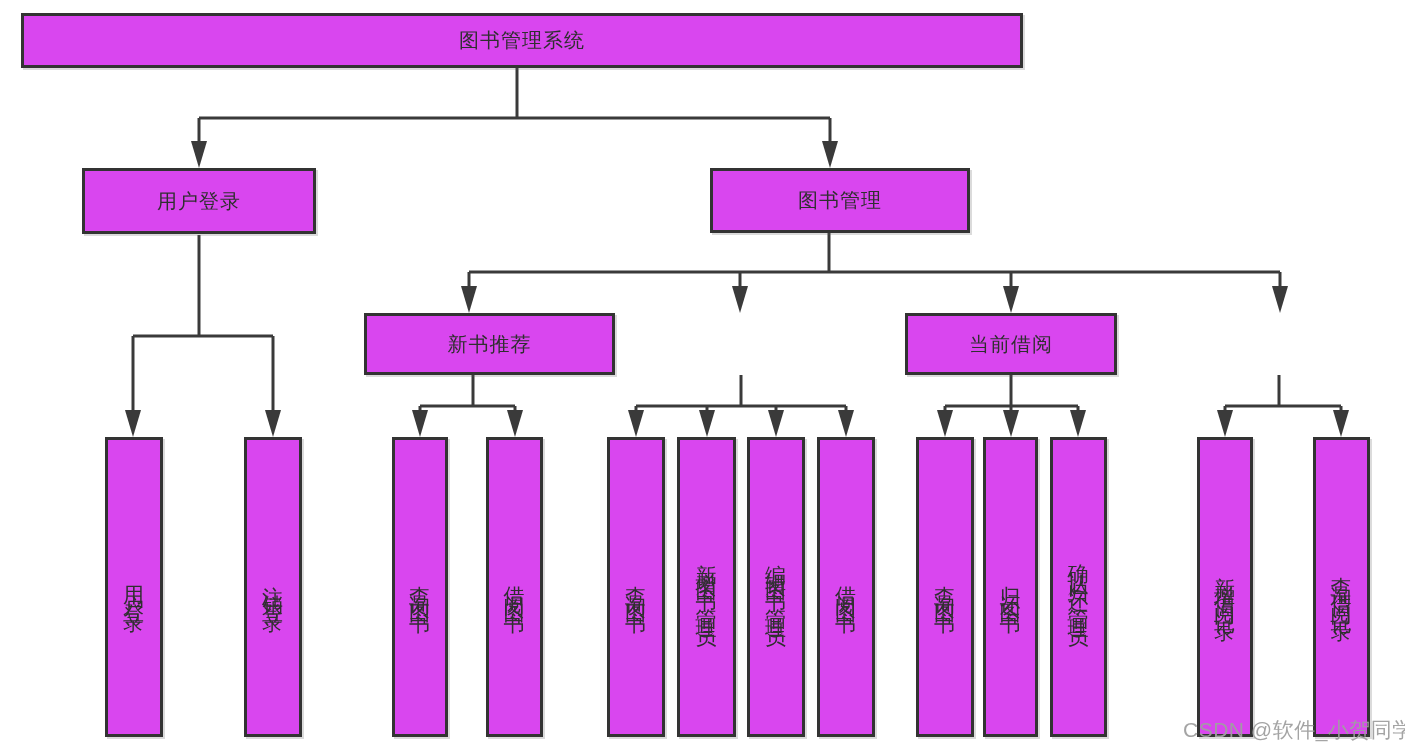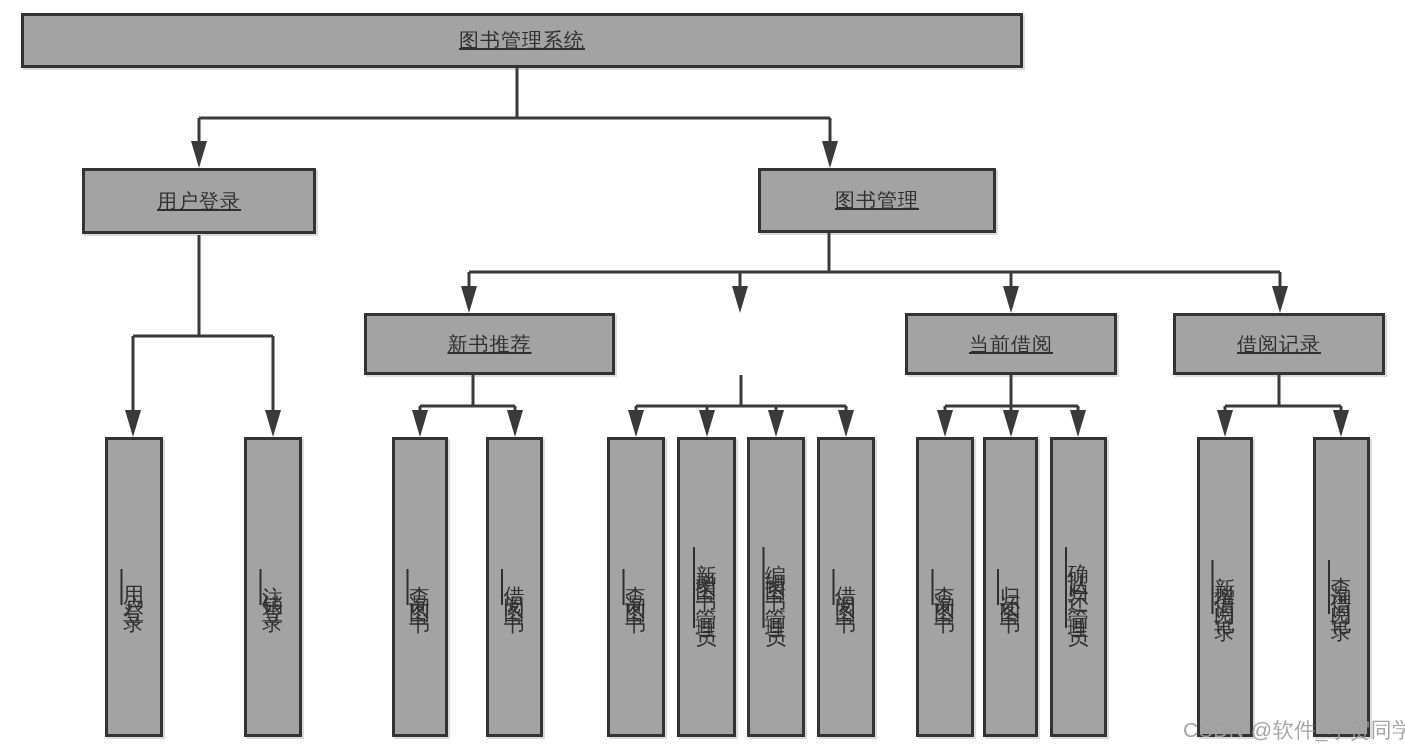--- a/index.html
+++ b/index.html
@@ -26,29 +26,28 @@
     position:absolute;
     left:0;top:0;
     width:1405px;height:747px;
     z-index:1;
   }
   .wire{stroke:var(--line);stroke-width:3;fill:none;}
   .arrowhead{fill:var(--line);stroke:none;}
   .node{
     position:absolute;
     z-index:2;
-    background:#a3a3a3;
+    background:#d946ef;
     border:3px solid var(--border);
     box-shadow:2px 2px 0 rgba(90,90,90,0.22);
     color:var(--text);
     display:flex;
     align-items:center;
     justify-content:center;
     text-align:left;
-    text-decoration:underline;
   }
   .h-node{
     font-size:20px;
     letter-spacing:1px;
   }
   .v-node span{
     writing-mode:vertical-rl;
     text-orientation:mixed;
     font-size:21px;
     letter-spacing:9px;
@@ -123,25 +122,24 @@
       <polygon points="1070,410 1086,410 1078,437" class="arrowhead"></polygon>
       <line x1="1225" y1="406" x2="1225" y2="419" class="wire"></line>
       <polygon points="1217,410 1233,410 1225,437" class="arrowhead"></polygon>
       <line x1="1341" y1="406" x2="1341" y2="419" class="wire"></line>
       <polygon points="1333,410 1349,410 1341,437" class="arrowhead"></polygon>
     </svg>
 
   <div class="node h-node" style="left:21px;top:13px;width:1002px;height:55px;">图书管理系统</div>
 
   <div class="node h-node" style="left:82px;top:168px;width:234px;height:66px;">用户登录</div>
-  <div class="node h-node" style="left:710px;top:168px;width:238px;height:65px;margin-left:48px;">图书管理</div>
+  <div class="node h-node" style="left:710px;top:168px;width:260px;height:65px;">图书管理</div>
 
   <div class="node h-node" style="left:364px;top:313px;width:251px;height:62px;">新书推荐</div>
   <div class="node h-node" style="left:905px;top:313px;width:212px;height:62px;">当前借阅</div>
-  <div class="node h-node" style="left:1173px;top:313px;width:212px;height:62px;">借阅记录</div>
 
   <div class="node v-node" style="left:105px;top:437px;width:58px;height:300px;">
     <span>用户登录</span>
   </div>
   <div class="node v-node" style="left:244px;top:437px;width:58px;height:300px;">
     <span>注销登录</span>
   </div>
 
   <div class="node v-node" style="left:392px;top:437px;width:56px;height:300px;">
     <span>查询图书</span>

